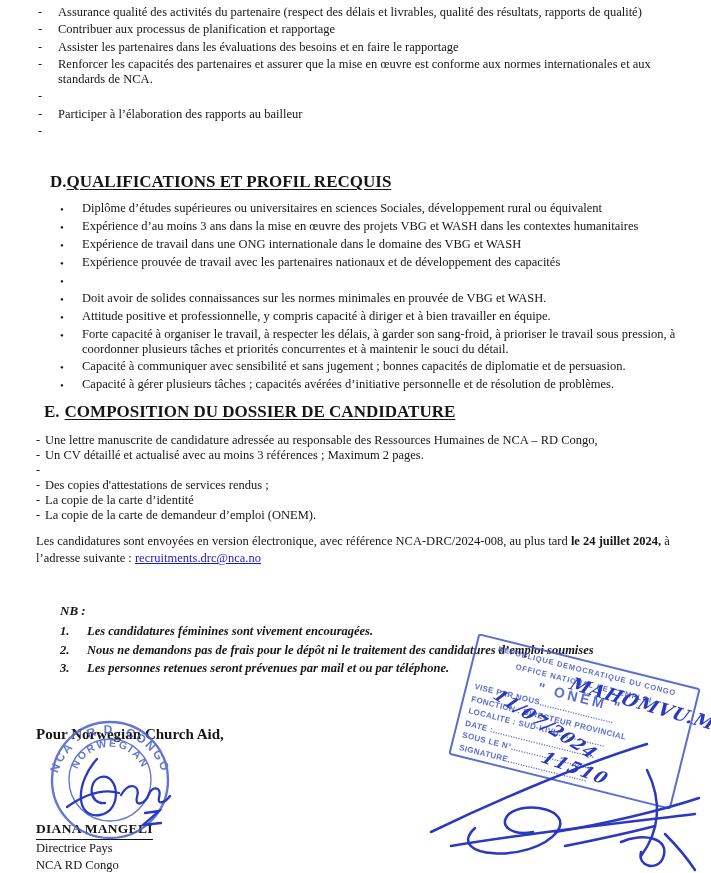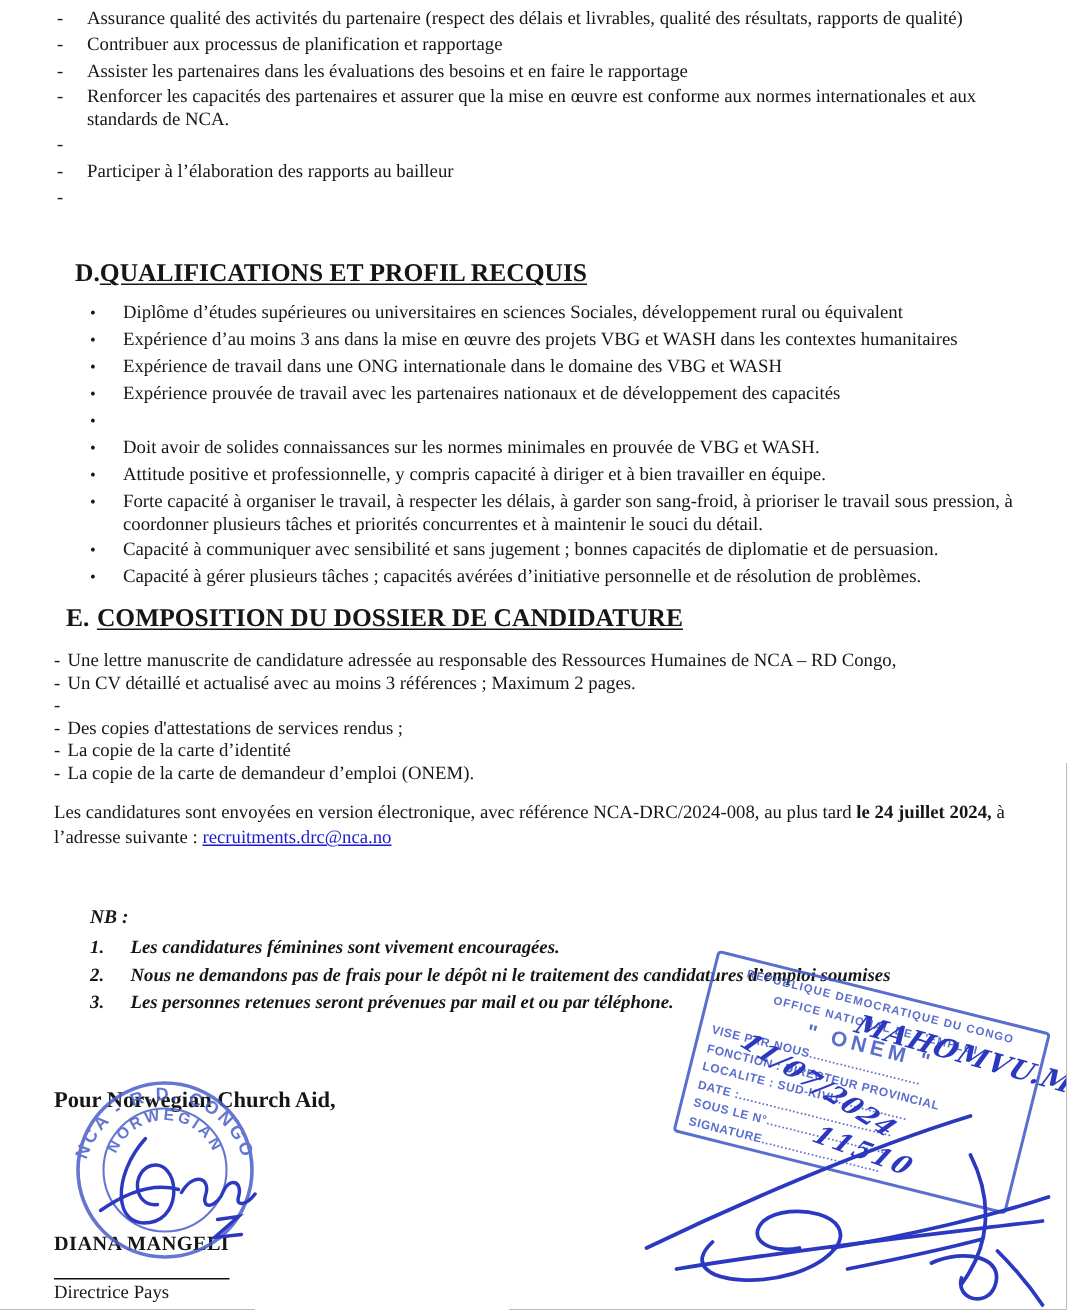--- a/index.html
+++ b/index.html
@@ -39,21 +39,21 @@
   .apply a{color:var(--link_blue);text-decoration:underline;}
   
   .nb-label{left:36px;top:603px;font-weight:bold;font-style:italic;font-size:13px;margin-left:24px;}
   .nb-list{left:60px;top:624px;width:620px;font-weight:bold;font-style:italic;}
   .nb-list .row{display:flex;margin-bottom:4.2px;line-height:14.5px;}
   .nb-list .num{width:27px;flex:0 0 27px;}
   
   .salutation{left:36px;top:726px;font-size:15px;font-weight:bold;}
   .name-block{left:36px;top:821px;line-height:16.8px;}
   .name-block .nm{font-weight:bold;font-size:13.5px;border-bottom:1.6px solid #111;
-                  display:inline-block;padding-bottom:14px;letter-spacing:.3px;text-align:center;}
+                  display:inline-block;padding-bottom:1px;letter-spacing:.3px;text-align:center;}
   
   .round-stamp{left:28px;top:700px;width:160px;height:160px;opacity:.85;}
   .round-stamp circle{fill:none;stroke:var(--stamp_blue);}
   .round-stamp .c1{stroke-width:2.4;}
   .round-stamp .c2{stroke-width:1.4;}
   .round-stamp text{fill:var(--stamp_blue);font-family:"Liberation Sans",sans-serif;
                     font-weight:bold;letter-spacing:2px;}
   .st-arc{font-size:12px;}
   .st-arc2{font-size:10.5px;}
   .sig-left{left:55px;top:733px;width:150px;height:110px;}

